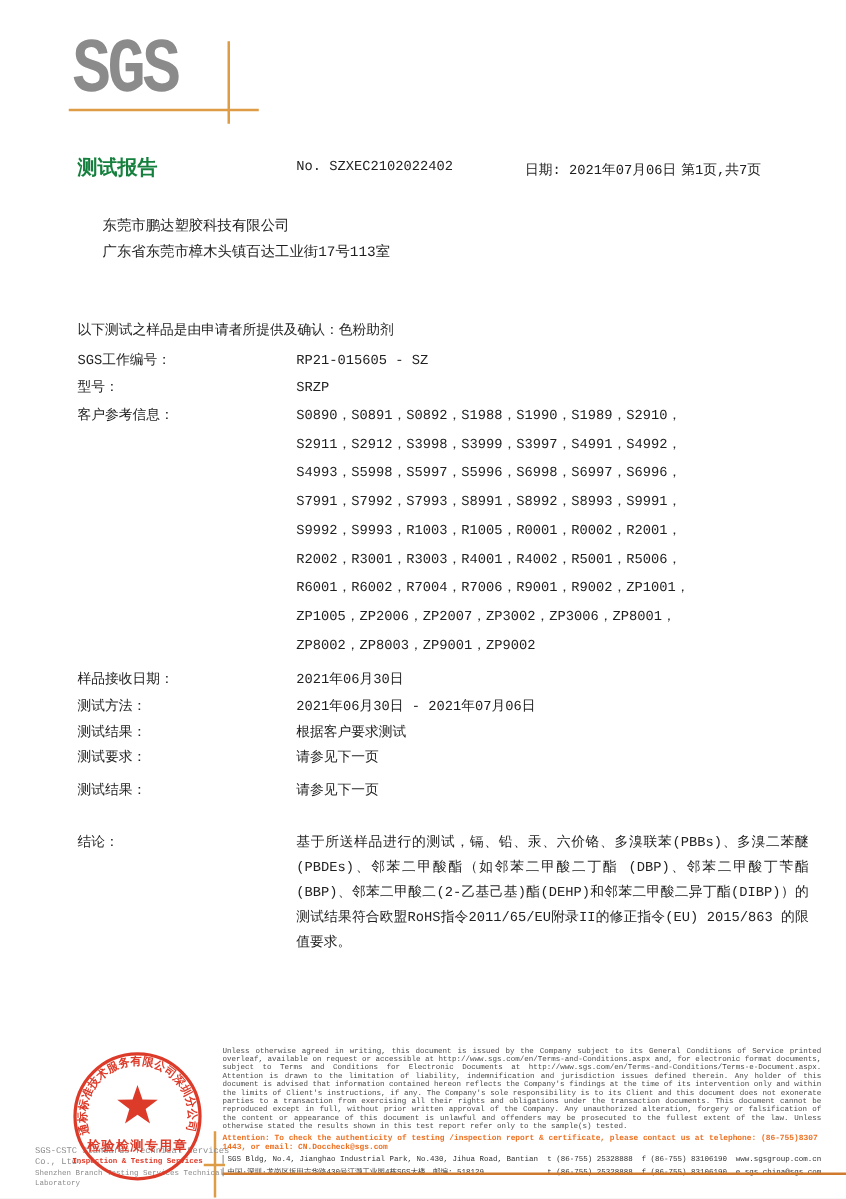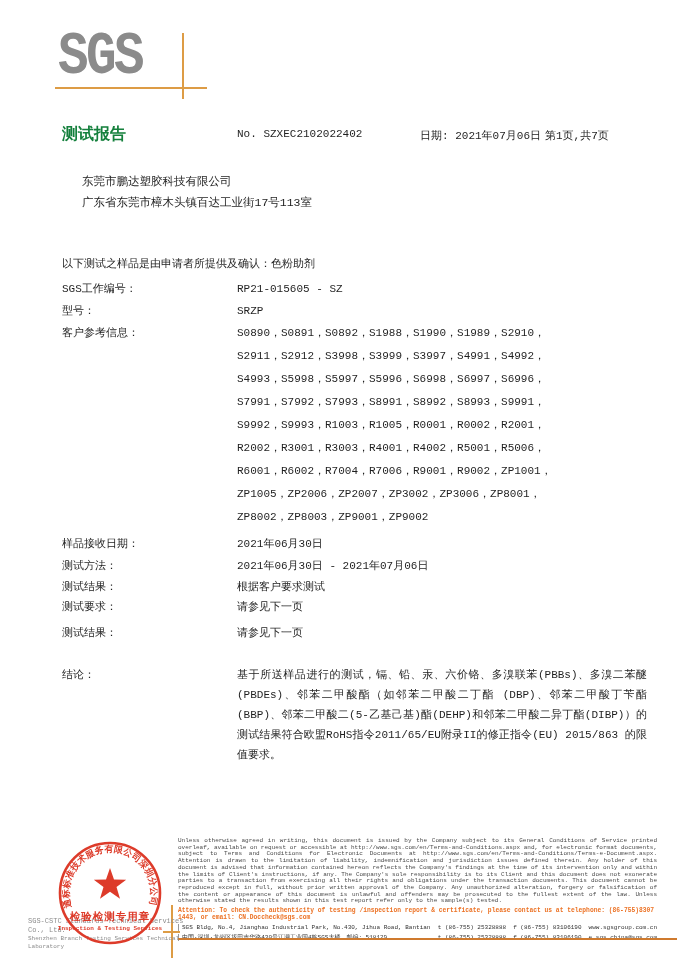--- a/index.html
+++ b/index.html
@@ -125,21 +125,21 @@
 
     <div class="gap6"></div>
 
     <div class="frow h20">
       <span class="lbl">测试结果：</span>
       <span class="val">请参见下一页</span>
     </div>
 
     <div class="frow conclusion">
       <span class="lbl" style="line-height:20px;">结论：</span>
-      <span class="val conclusion-text">基于所送样品进行的测试，镉、铅、汞、六价铬、多溴联苯(PBBs)、多溴二苯醚(PBDEs)、邻苯二甲酸酯（如邻苯二甲酸二丁酯 (DBP)、邻苯二甲酸丁苄酯(BBP)、邻苯二甲酸二(5-乙基己基)酯(DEHP)和邻苯二甲酸二异丁酯(DIBP)）的测试结果符合欧盟RoHS指令2011/65/EU附录II的修正指令(EU) 2015/863 的限值要求。</span>
+      <span class="val conclusion-text">基于所送样品进行的测试，镉、铅、汞、六价铬、多溴联苯(PBBs)、多溴二苯醚(PBDEs)、邻苯二甲酸酯（如邻苯二甲酸二丁酯 (DBP)、邻苯二甲酸丁苄酯(BBP)、邻苯二甲酸二(2-乙基己基)酯(DEHP)和邻苯二甲酸二异丁酯(DIBP)）的测试结果符合欧盟RoHS指令2011/65/EU附录II的修正指令(EU) 2015/863 的限值要求。</span>
     </div>
 
   </div>
 
   <div class="seal-company">
     <div class="l1">SGS-CSTC Standards Technical Services Co., Ltd.</div>
     <div class="l2">Shenzhen Branch Testing Services Technical Laboratory</div>
   </div>
 
   <svg class="seal" width="150" height="122" viewBox="0 0 150 122">

